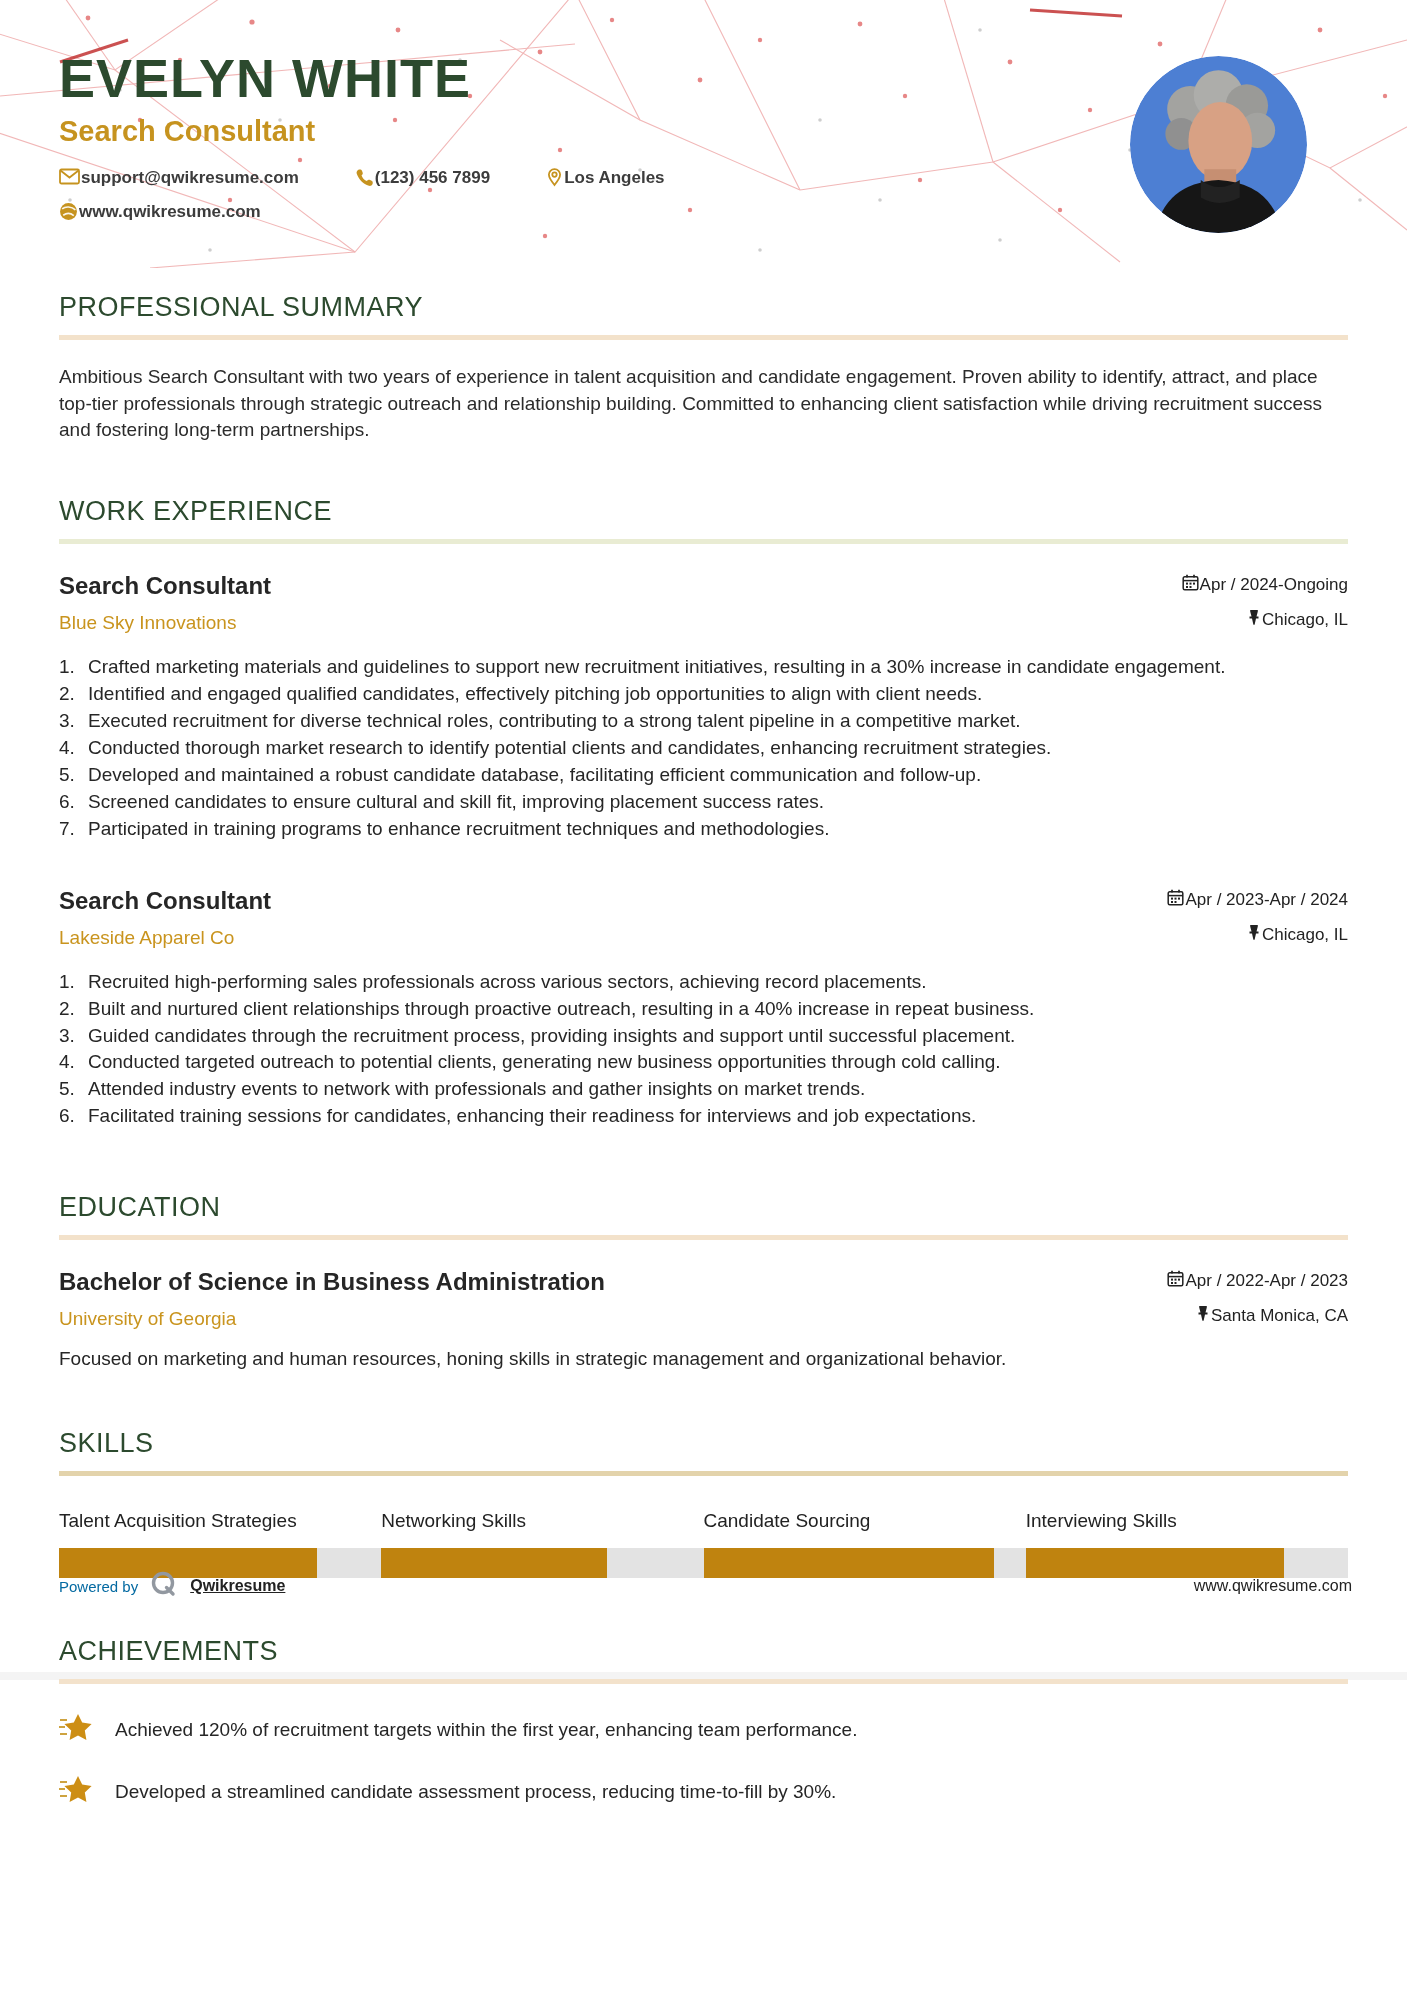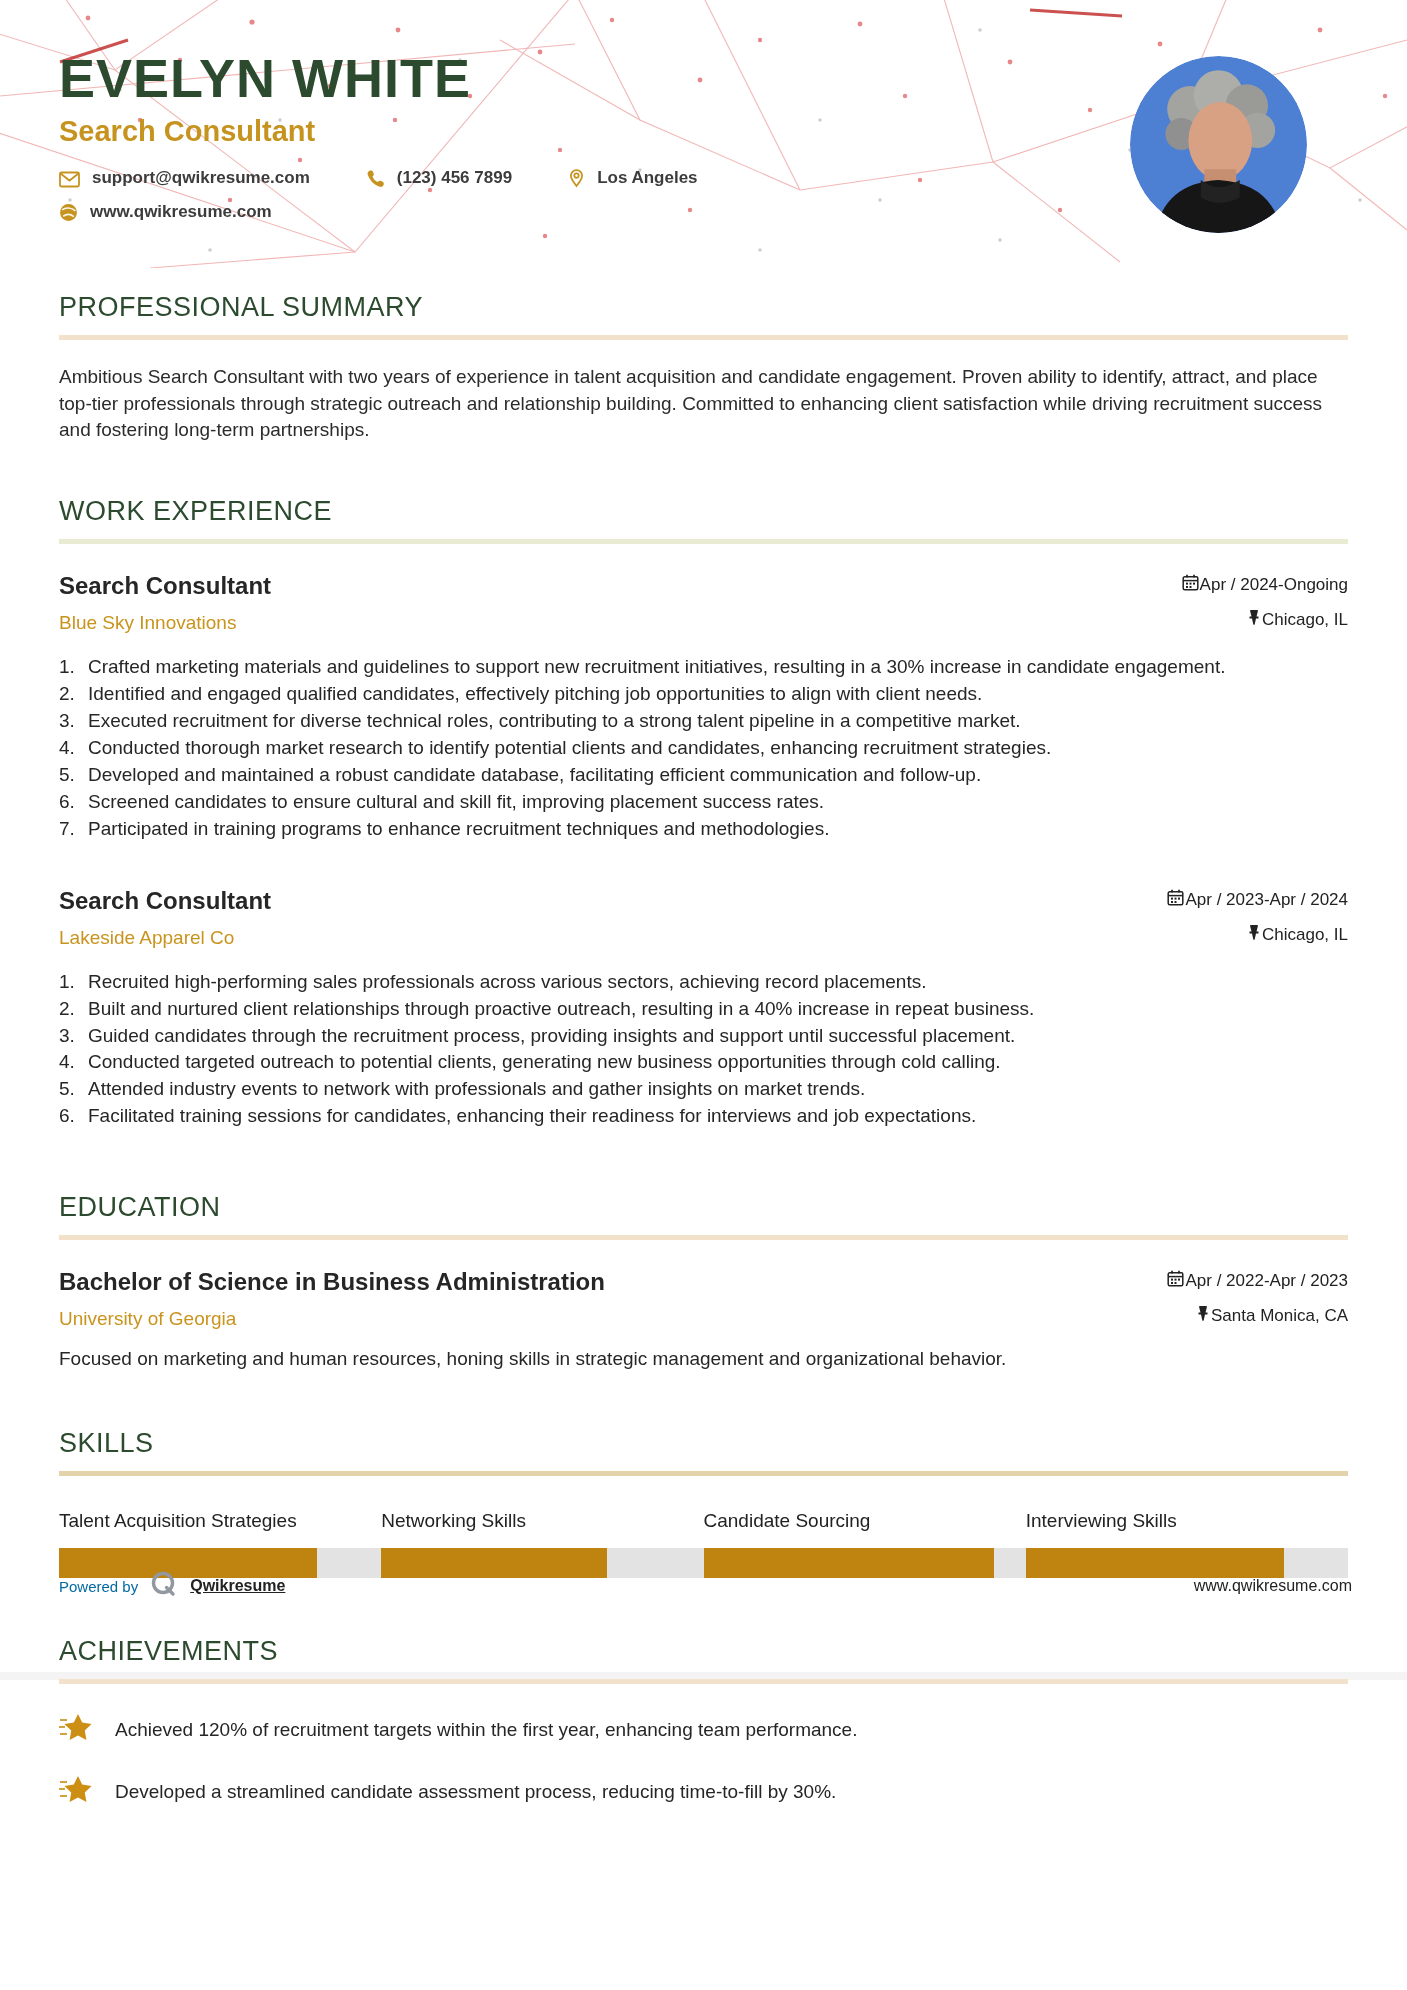--- a/index.html
+++ b/index.html
@@ -17,21 +17,21 @@
   .header { position:relative; height:252px; }
   .header-pattern { position:absolute; top:0; left:0; width:1407px; height:268px; pointer-events:none; }
   .header-content { position:relative; padding:50px 59px 0 59px; z-index:2; }
   .name {
     font-size:54px; font-weight:700; color:#2c4a2e;
     letter-spacing:1px; line-height:1.05;
   }
   .job-title { font-size:29px; font-weight:700; color:#c6931f; margin-top:8px; }
   .contact-row { display:flex; align-items:center; margin-top:20px; gap:56px; }
   .contact-row.second { margin-top:14px; }
-  .contact-item { display:flex; align-items:flex-end; gap:12px; }
+  .contact-item { display:flex; align-items:flex-start; gap:1px; }
   .contact-item .txt { font-size:17px; font-weight:600; color:#3c3c3c; }
   .contact-item svg { display:block; }
   .avatar {
     position:absolute; top:56px; right:100px;
     width:177px; height:177px; border-radius:50%;
     overflow:hidden; z-index:3;
   }
   .avatar svg { display:block; width:177px; height:177px; }
 
   

